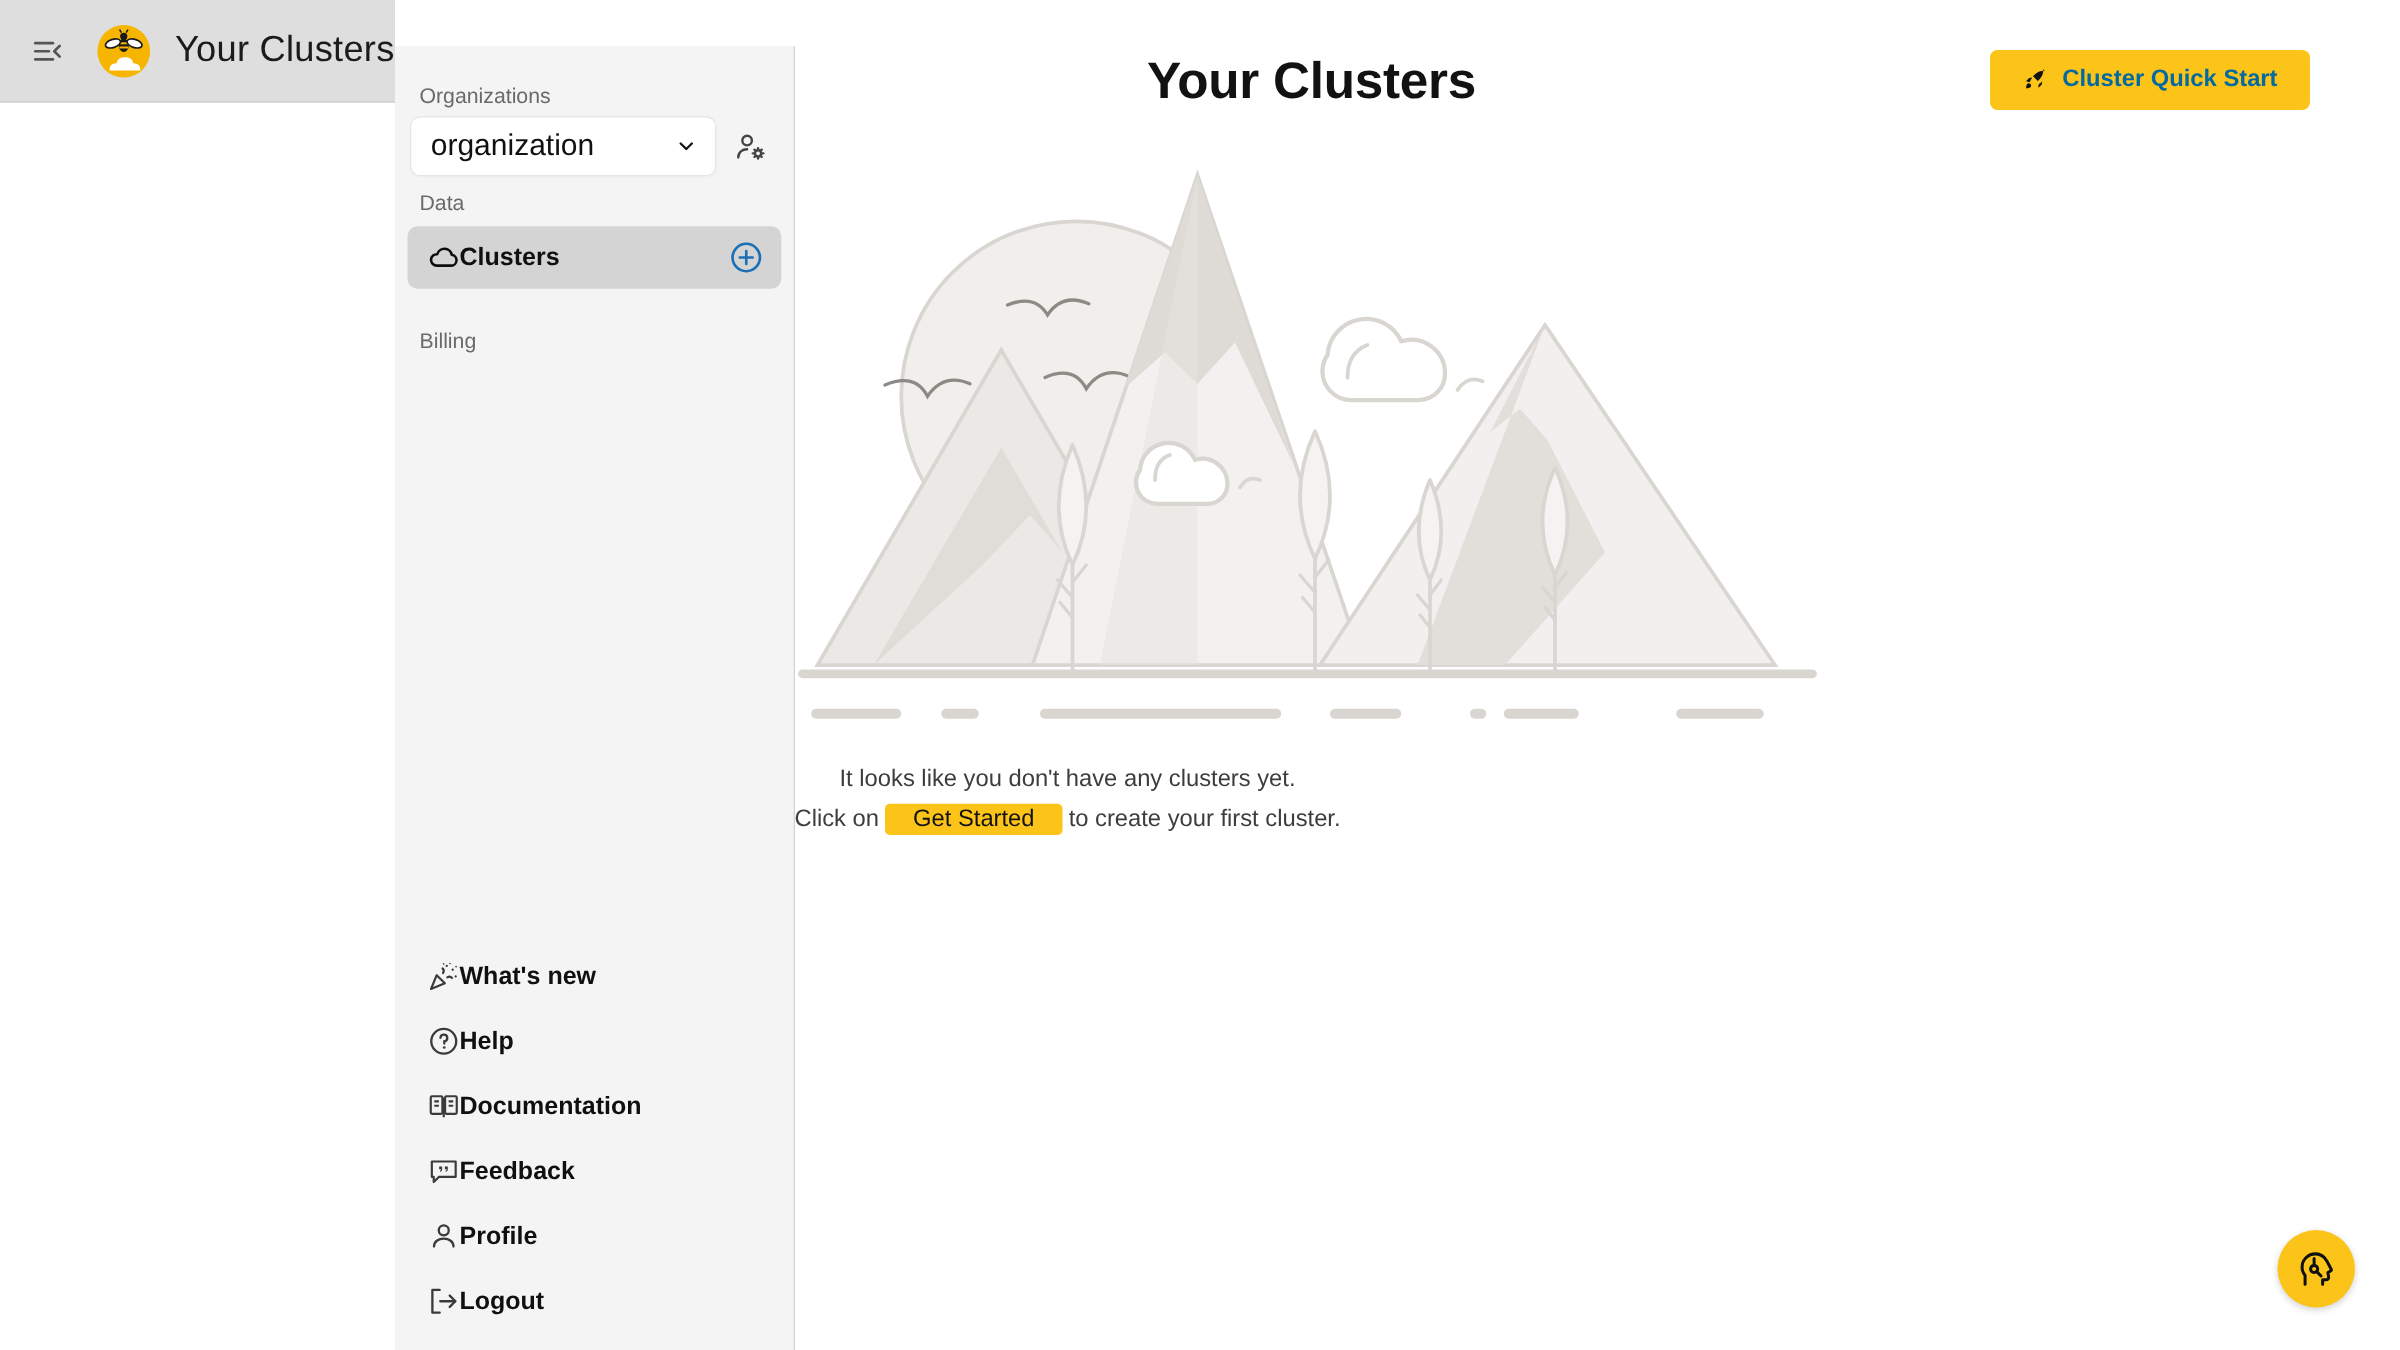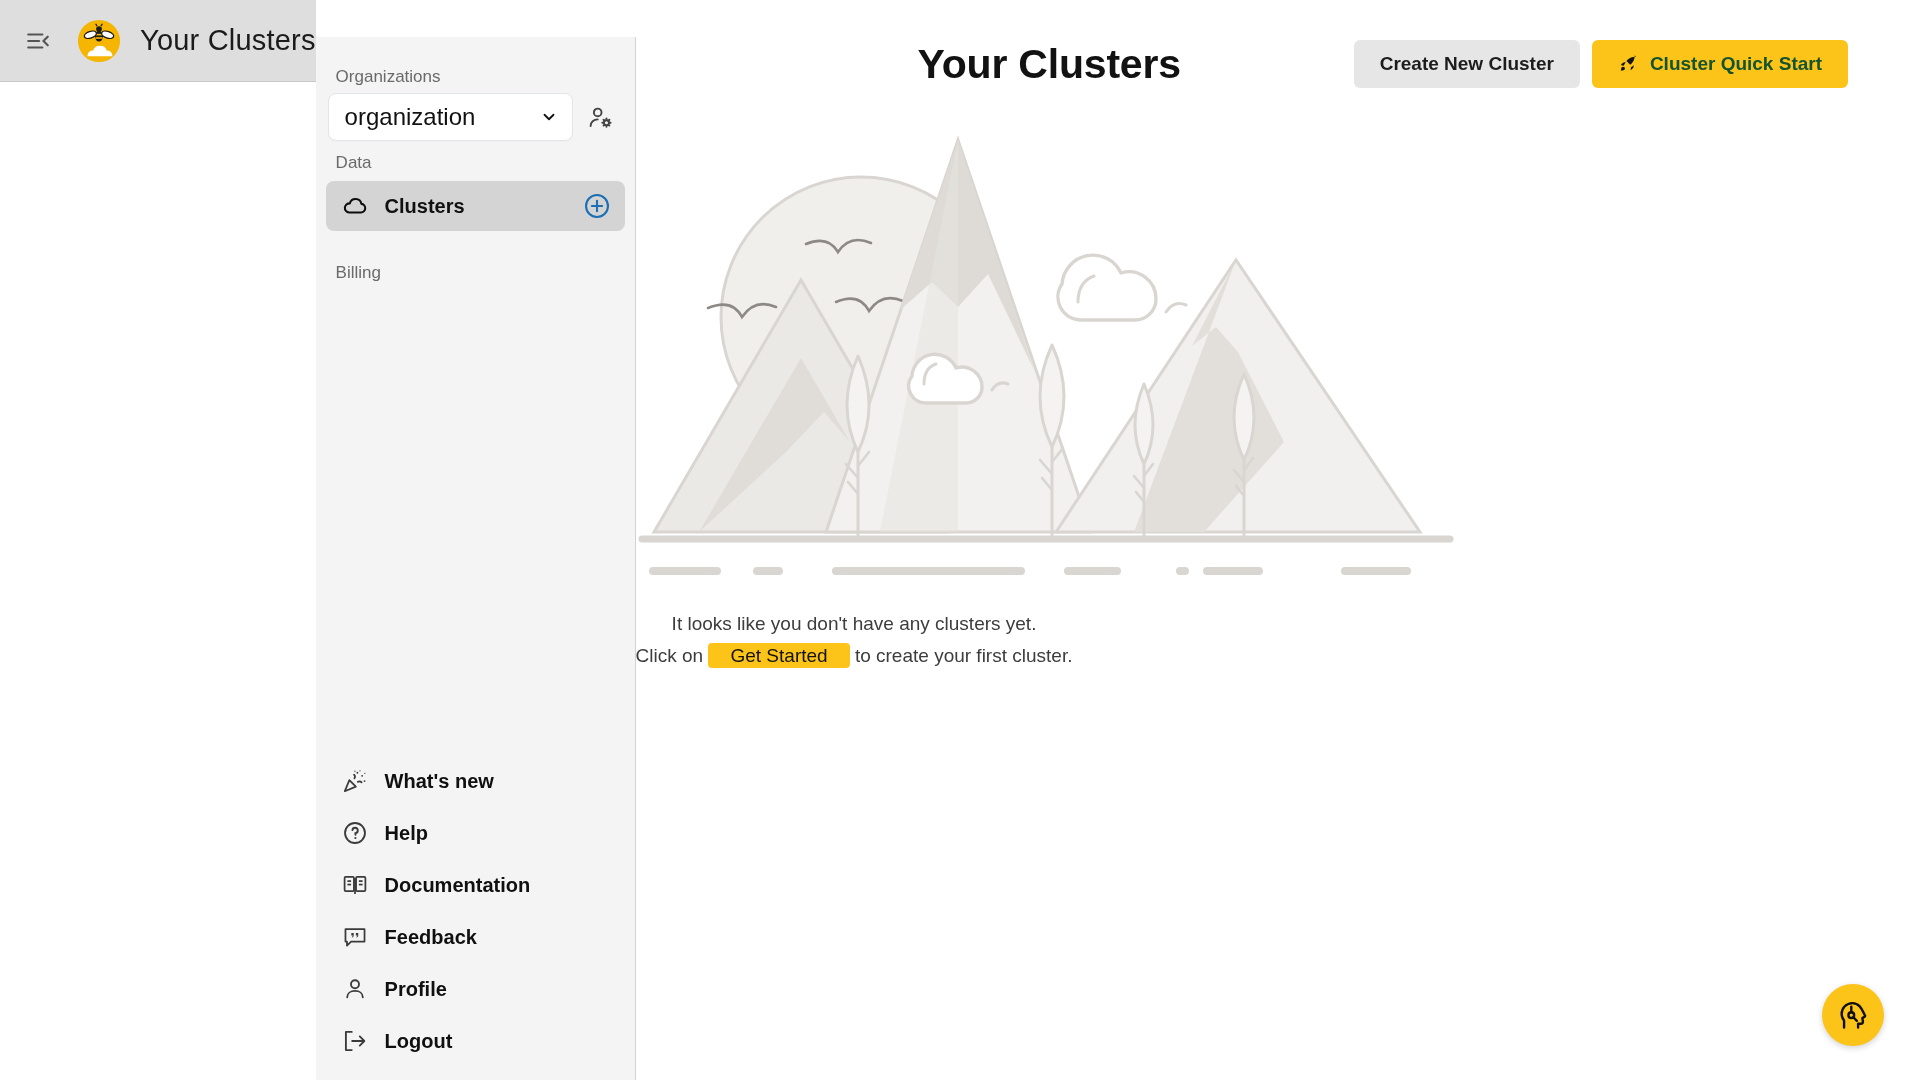--- a/index.html
+++ b/index.html
@@ -65,21 +65,21 @@
   .manage-users-btn {
     width: 40px; height: 40px; display: flex; align-items: center; justify-content: center;
     cursor: pointer; background: none; border: none; flex: 0 0 auto;
   }
 
   .nav-item {
     display: flex; align-items: center;
     height: 50px; margin: 2px 10px;
     padding: 0 14px 0 16px;
     border-radius: 8px;
-    cursor: pointer; gap: 17px;
+    cursor: pointer; 
     color: #101010;
   }
   .nav-item.active { background: #d4d4d4; }
   .nav-item .nav-label { font-size: 20px; font-weight: 700; white-space: nowrap; }
   .nav-icon { width: 26px; height: 26px; display: flex; align-items: center; justify-content: center; flex: 0 0 auto; }
   .nav-trailing { margin-left: auto; display: flex; align-items: center; }
   .add-cluster-btn { width: 28px; height: 28px; cursor: pointer; display:flex; }
 
   .sidebar-spacer { flex: 1 1 auto; min-height: 10px; }
   .sidebar-bottom { padding-bottom: 12px; }
@@ -102,21 +102,21 @@
   .header-actions { margin-left: auto; display: flex; align-items: center; gap: 12px; }
   .btn {
     height: 48px; border-radius: 6px; border: none;
     font-size: 19px; font-weight: 700;
     display: inline-flex; align-items: center; justify-content: center;
     gap: 11px; padding: 0 26px; cursor: pointer;
     font-family: "Liberation Sans", sans-serif;
     white-space: nowrap;
   }
   .btn-secondary { background: #e6e6e6; color: #1c1c1c; }
-  .btn-primary { background: #fcc419; color: #14532d; align-items: center; }
+  .btn-primary { background: #fcc419; color: #0369a1; align-items: center; }
 
   
   .empty-state {
     display: flex; flex-direction: column; align-items: flex-start;
     padding-top: 34px;
   }
   .illustration { width: 820px; height: 470px; display: block; }
   .empty-text { text-align: center; margin-top: 16px; }
   .empty-line {
     font-size: 19px; color: #3d3d3d; line-height: 32px; white-space: nowrap;
@@ -317,21 +317,20 @@
         </div>
 
       </div>
     </div>
 
     <div class="main">
 
       <div class="main-header">
         <div class="page-title">Your Clusters</div>
         <div class="header-actions">
-          <button class="btn btn-secondary">Create New Cluster</button>
           <button class="btn btn-primary">
             <svg width="21" height="21" viewBox="0 0 24 24">
               <g fill="#131313">
                 <path d="M20.6 3.1c-3.6-.4-7 .9-9.4 3.3l-1.6 1.6 4.4 4.4 1.6-1.6c2.4-2.4 3.7-5.8 3.3-9.4a.35.35 0 0 0-.3-.3z"></path>
                 <path d="M8.8 9.1L6.3 9.6c-.3.1-.5.2-.7.4l-2 2c-.3.3-.1.8.3.9l2.6.5z"></path>
                 <path d="M14.9 15.2l-.5 2.5c-.1.4.4.7.8.4l2-2c.2-.2.3-.4.4-.7l.5-2.5z"></path>
                 <path d="M7.3 15.1c-.8-.8-2.2-.8-3 0-.9.9-1 4-1 4s3.1-.1 4-1c.8-.8.8-2.2 0-3z"></path>
               </g>
             </svg>
             <span>Cluster Quick Start</span>

